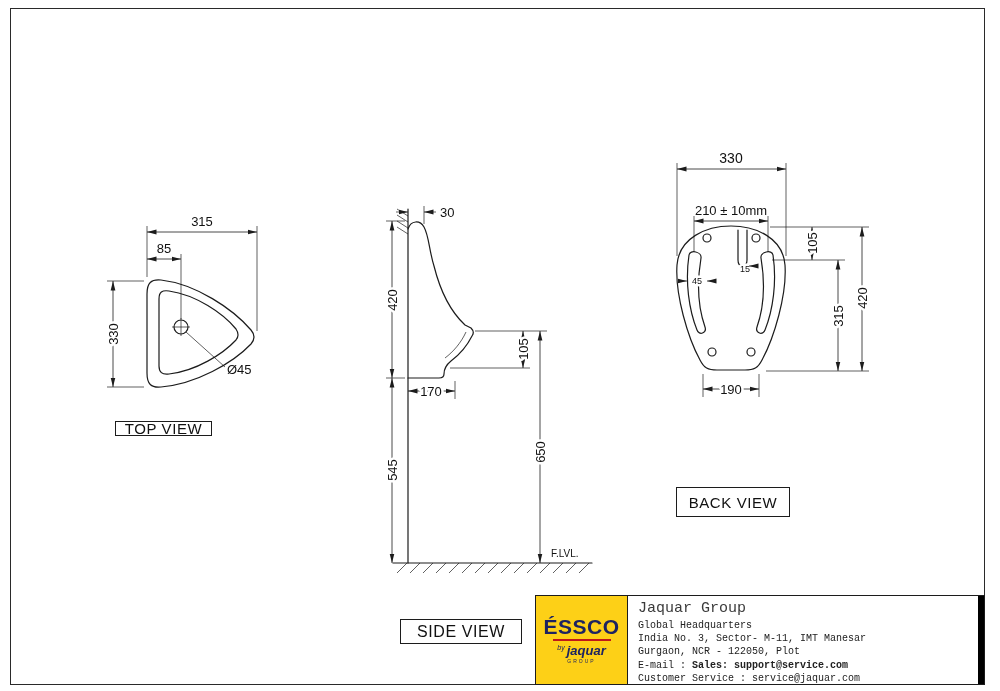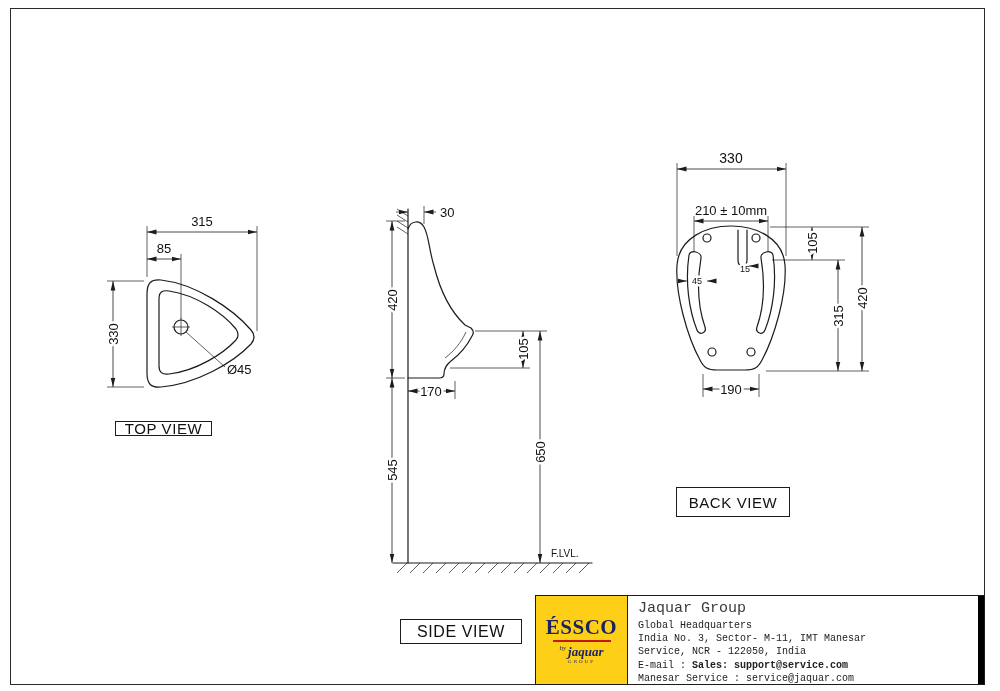--- a/index.html
+++ b/index.html
@@ -24,21 +24,21 @@
   .vdim { dominant-baseline:central; }
 
   .view-label { position:absolute; border:1.5px solid #1c1c1c; background:#fff;
     display:flex; align-items:center; justify-content:center;
     font-size:15px; letter-spacing:0.6px; color:#111; }
 
   
   .title-block { position:absolute; left:535px; top:595px; width:450px; height:90px;
     display:flex; border:1px solid #1c1c1c; background:#fff; }
   .logo-cell { width:92px; background:#fdd017; border-right:1px solid #1c1c1c;
-    display:flex; flex-direction:column; align-items:center; justify-content:center;font-family:Liberation Serif, serif; }
+    display:flex; flex-direction:column; align-items:center; justify-content:center; }
   .logo-brand { font-size:21px; font-weight:bold; color:#1d2361; letter-spacing:0.5px; line-height:1; }
   .logo-rule { width:58px; height:2px; background:#c01818; margin-top:2px; }
   .logo-sub { margin-top:3px; color:#1d2361; line-height:1; display:flex; align-items:flex-start; }
   .logo-by { font-size:7px; font-style:italic; margin-right:2px; }
   .logo-jaquar { font-size:13px; font-weight:bold; font-style:italic; }
   .logo-group { font-size:5px; letter-spacing:2px; color:#1d2361; margin-top:1px; }
   .company-cell { flex:1; border-right:6px solid #000000; padding:4px 16px 3px 10px; overflow:hidden;font-family:Liberation Mono, monospace; }
   .company-name { font-size:15px; color:#3b3b3b; margin-bottom:2px; }
   .addr { font-size:10px; color:#222; line-height:1.32; white-space:nowrap; }
   .addr .b { font-weight:bold; }
@@ -173,21 +173,21 @@
         <span class="logo-by">by</span>
         <span class="logo-jaquar">jaquar</span>
       </div>
       <div class="logo-group">GROUP</div>
     </div>
 
     <div class="company-cell">
       <div class="company-name">Jaquar Group</div>
       <div class="addr">Global Headquarters</div>
       <div class="addr">India No. 3, Sector- M-11, IMT Manesar</div>
-      <div class="addr">Service, NCR - 122050, India</div>
+      <div class="addr">Gurgaon, NCR - 122050, Plot</div>
       <div class="addr">
         <span>E-mail : </span><span class="b">Sales: support@service.com</span>
       </div>
-      <div class="addr">Manesar Service : service@jaquar.com</div>
+      <div class="addr">Customer Service : service@jaquar.com</div>
     </div>
 
   </div>
 </div>
 
 </body></html>

